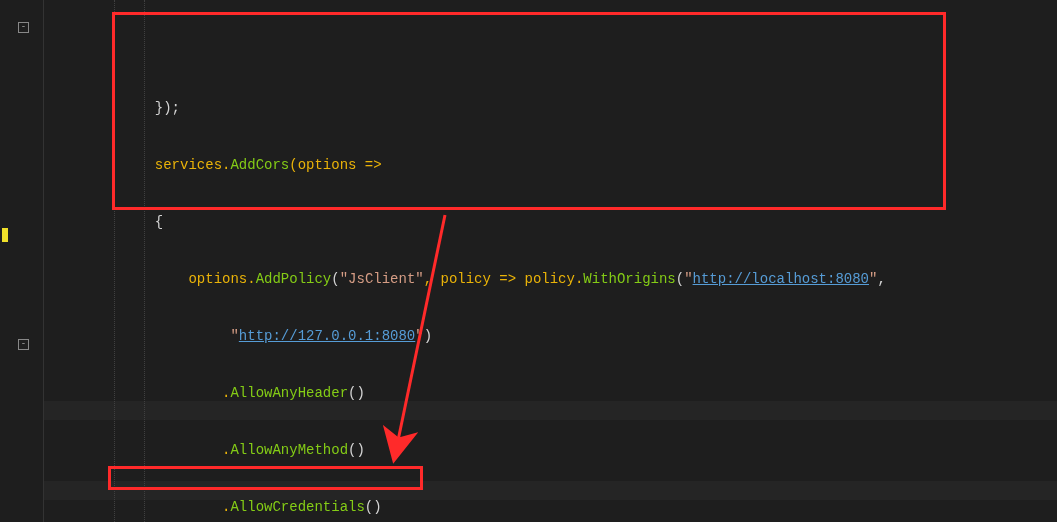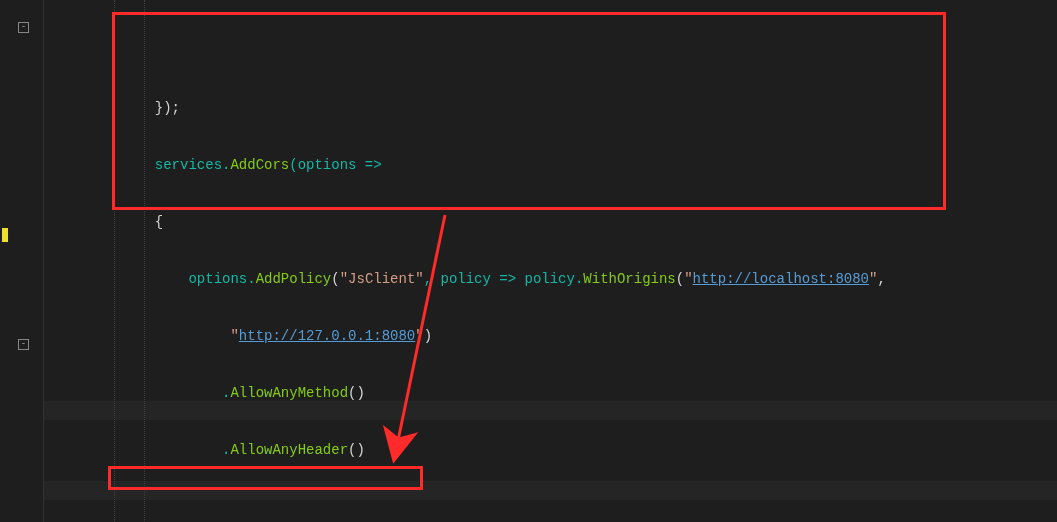--- a/index.html
+++ b/index.html
@@ -50,21 +50,21 @@
     white-space: pre;
   }
   .line { height: 19px; padding-left: 10px; }
   .indent-guide {
     position: absolute;
     top: 0;
     bottom: 0;
     border-left: 1px dotted #404040;
   }
   
-  .c-default { color: #14b8a6; }
+  .c-default { color: #eab308; }
   .c-method  { color: #84cc16; }
   .c-string  { color: #d69d85; }
   .c-url     { color: #569cd6; text-decoration: underline; }
   .c-punct   { color: #d4d4d4; }
 
   .red-box {
     position: absolute;
     border: 3px solid #ff2a2a;
     pointer-events: none;
   }
@@ -102,22 +102,23 @@
 
 <div class="code-area">
   <div class="indent-guide" style="left:70px"></div>
   <div class="indent-guide" style="left:100px"></div>
 
   <div class="line"><span class="c-punct">            });</span></div>
   <div class="line"><span class="c-default">            services.</span><span class="c-method">AddCors</span><span class="c-default">(options =&gt;</span></div>
   <div class="line"><span class="c-punct">            {</span></div>
   <div class="line"><span class="c-default">                options.</span><span class="c-method">AddPolicy</span><span class="c-punct">(</span><span class="c-string">"JsClient"</span><span class="c-default">, policy =&gt; policy.</span><span class="c-method">WithOrigins</span><span class="c-punct">(</span><span class="c-string">"</span><span class="c-url">http://localhost:8080</span><span class="c-string">"</span><span class="c-punct">,</span></div>
   <div class="line"><span class="c-default">                     </span><span class="c-string">"</span><span class="c-url">http://127.0.0.1:8080</span><span class="c-string">"</span><span class="c-punct">)</span></div>
+  <div class="line"><span class="c-default">                    .</span><span class="c-method">AllowAnyHeader</span><span class="c-punct">()</span></div>
   <div class="line"><span class="c-default">                    .</span><span class="c-method">AllowAnyMethod</span><span class="c-punct">()</span></div>
-  <div class="line"><span class="c-default">                    .</span><span class="c-method">AllowAnyHeader</span><span class="c-punct">()</span></div>
+  <div class="line"><span class="c-default">                    .</span><span class="c-method">AllowCredentials</span><span class="c-punct">()</span></div>
   
   
   
   
   
   
   
   
   
   

